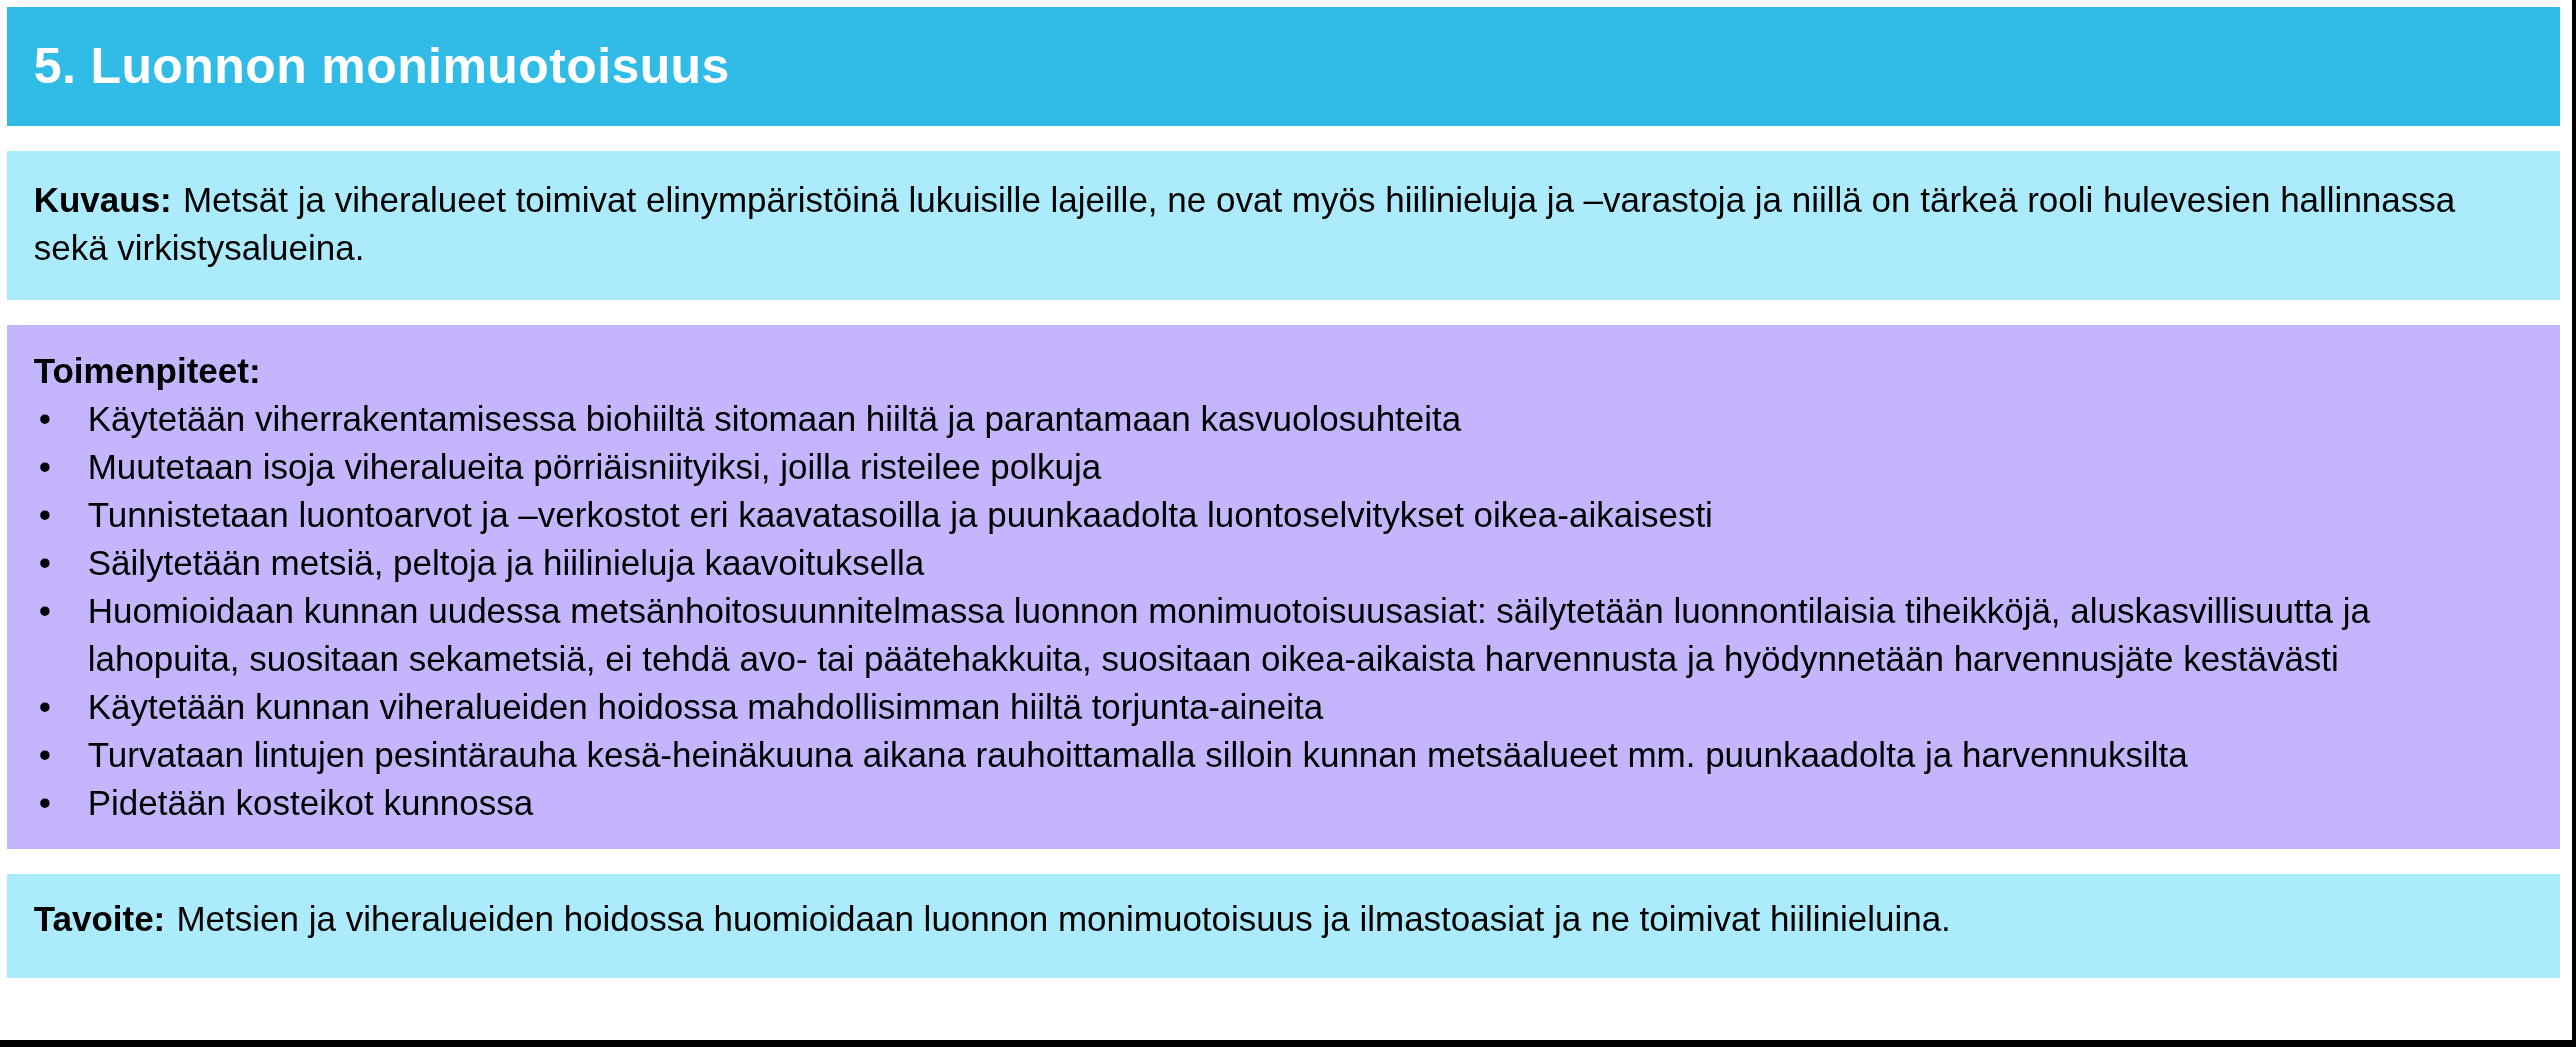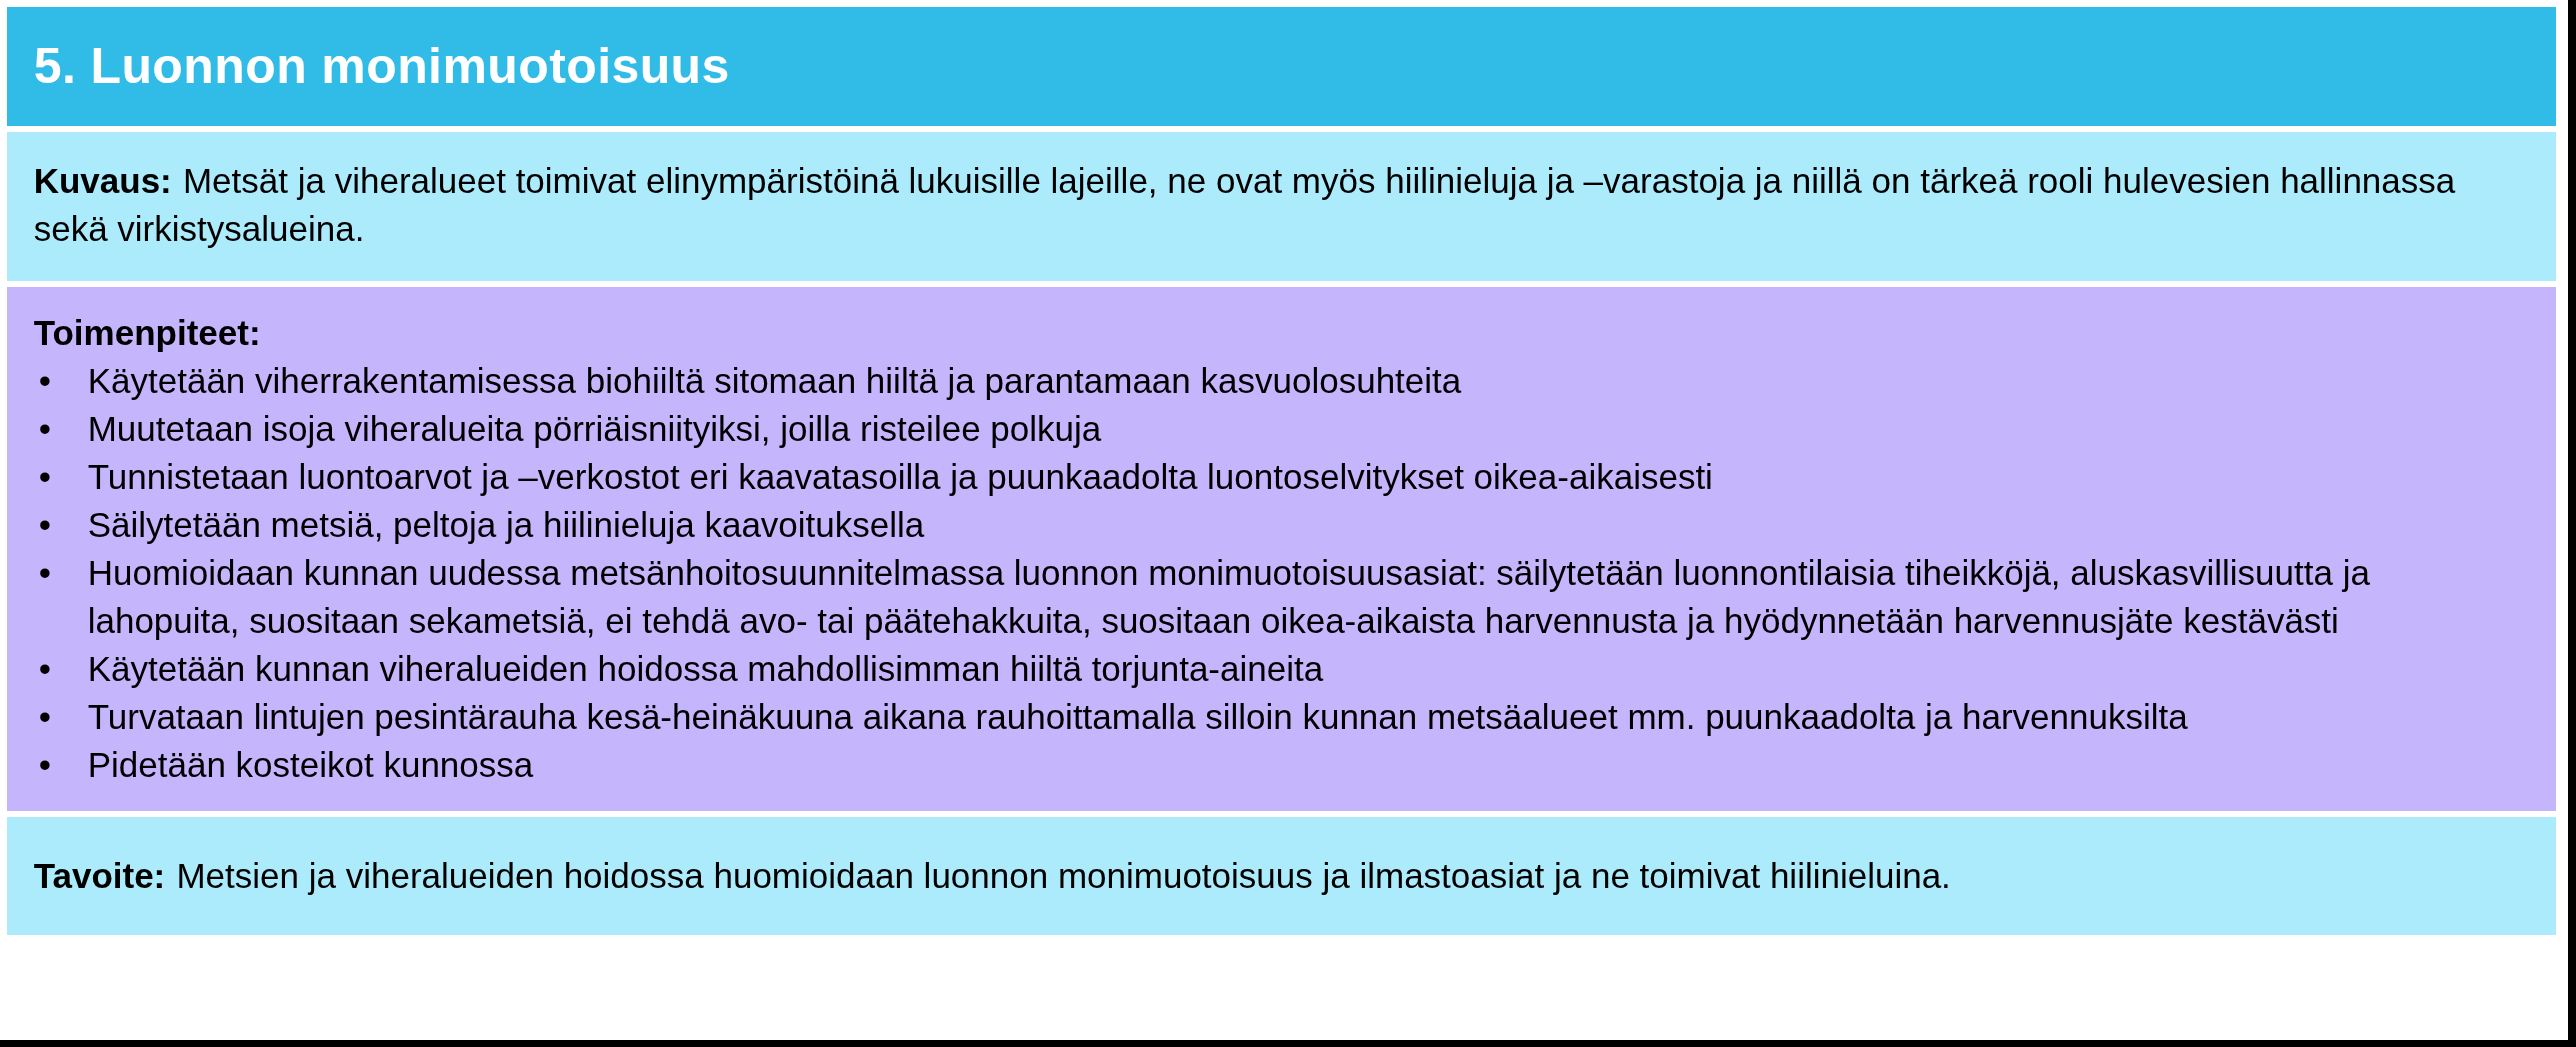--- a/index.html
+++ b/index.html
@@ -10,30 +10,30 @@
   body {
     font-family: "Liberation Sans", sans-serif;
     color: #000000;
   }
   .sheet {
     position: relative;
     width: 2576px;
     height: 1048px;
     box-sizing: border-box;
     background: #ffffff;
-    border-right: 8px solid #000000;
+    border-right: 4px solid #000000;
     border-bottom: 8.3px solid #000000;
     padding: 6.7px 11.7px 8.3px 6.7px;
     overflow: hidden;
   }
   .band {
     box-sizing: border-box;
     width: 100%;
   }
-  .band + .band { margin-top: 6px; }
+  .band + .band { margin-top: 25px; }
 
   .header-band {
     background: #31BCE8;
     height: 119px;
     display: flex;
     align-items: center;
     padding-left: 27px;
   }
   .header-band .title {
     color: #ffffff;
@@ -43,21 +43,21 @@
   }
 
   .text-band {
     background: #ABEBFB;
     padding: 25px 33px 28px 27px;
     font-size: 35px;
     line-height: 48px;
   }
   .goal-band {
     background: #ABEBFB;
-    padding: 35px 33px 35px 27px;
+    padding: 21px 33px 35px 27px;
     font-size: 35px;
     line-height: 48px;
   }
   .list-band {
     background: #c4b5fd;
     padding: 22px 33px 22px 27px;
     font-size: 35px;
     line-height: 48px;
   }
   .inline-label {

